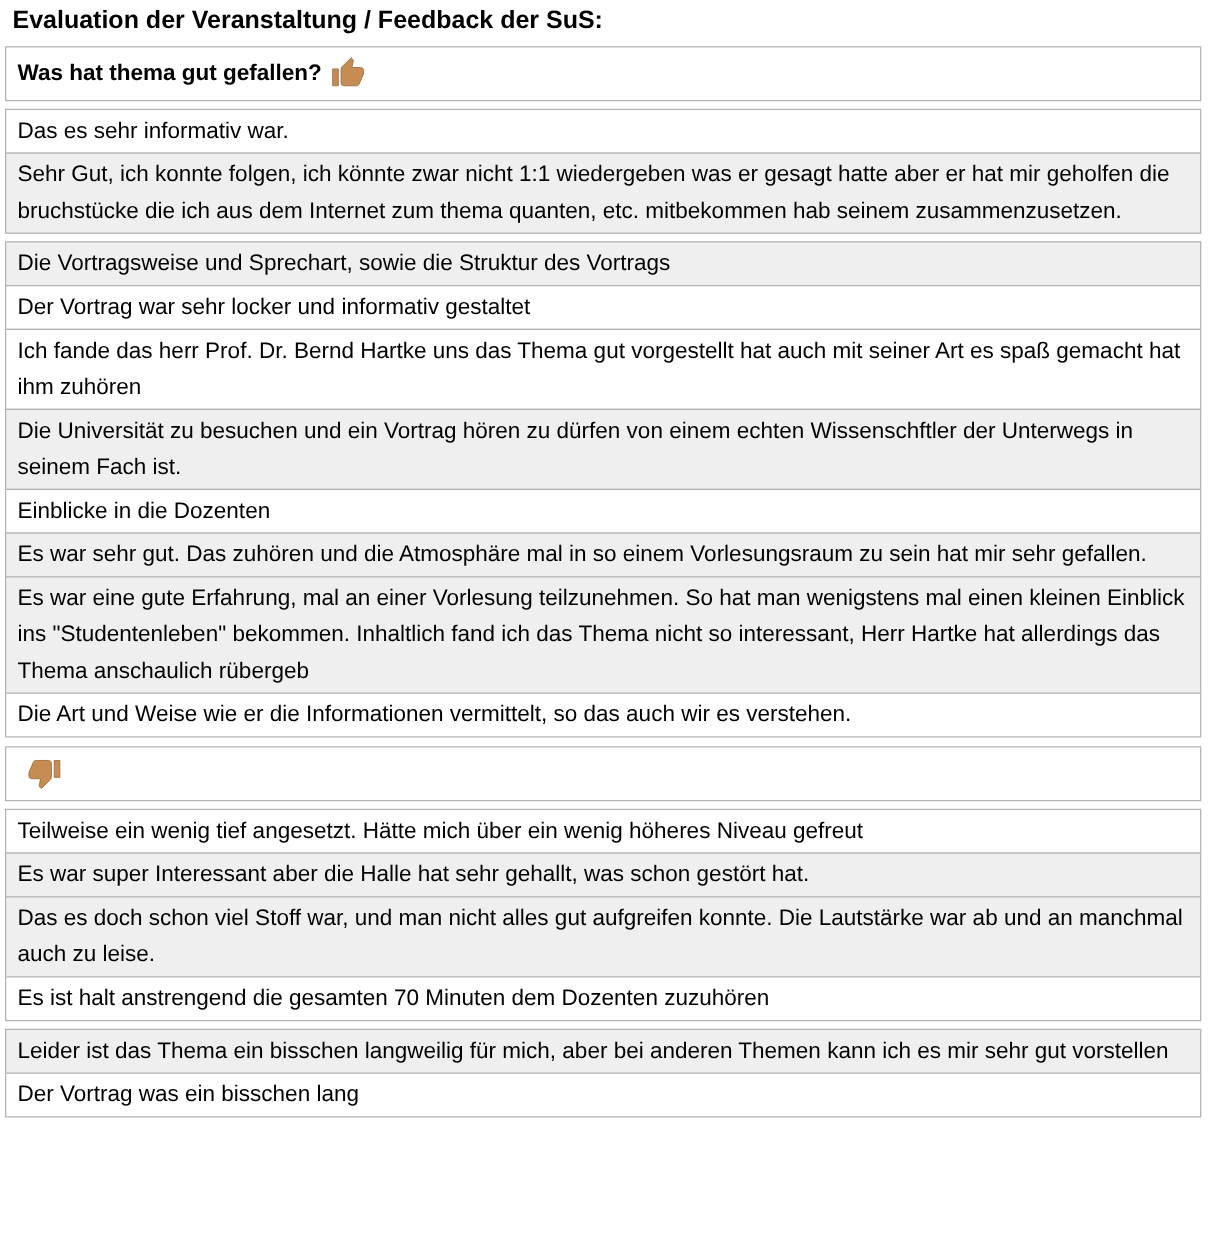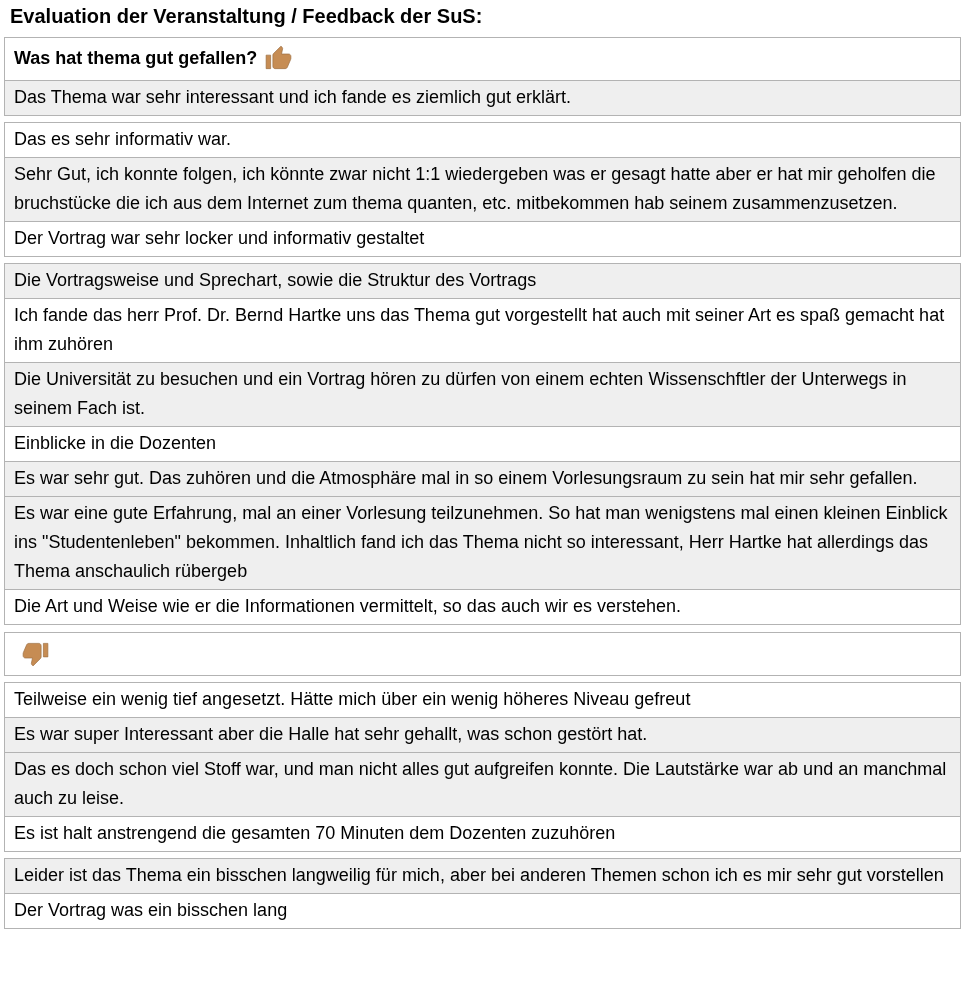--- a/index.html
+++ b/index.html
@@ -52,38 +52,35 @@
 <div class="doc">
   <h1 class="title">Evaluation der Veranstaltung / Feedback der SuS:</h1>
   <div id="sections-root">
   <section class="feedback-section">
     <div class="row header-row">
       <span class="header-label">Was hat thema gut gefallen?</span><span class="emoji-icon"><svg viewBox="0 0 24 24" width="27" height="27" aria-hidden="true">
               <path d="M1 21h4V9H1v12zm22-11c0-1.1-.9-2-2-2h-6.31l.95-4.57.03-.32c0-.41-.17-.79-.44-1.06L14.17 1 7.59 7.59C7.22 7.95 7 8.45 7 9v10c0 1.1.9 2 2 2h9c.83 0 1.54-.5 1.84-1.22l3.02-7.05c.09-.23.14-.47.14-.73v-2z" fill="#c68c53" stroke="#9a6b3e" stroke-width="0.6"></path>
             </svg></span>
     </div>
 
-  <div class="row shaded">
-    <span class="row-text">Das Thema war sehr interessant und ich fande es ziemlich gut erklärt.</span>
-  </div>
 
   <div class="row spacer">
     <span class="row-text">Das es sehr informativ war.</span>
   </div>
 
   <div class="row shaded">
     <span class="row-text">Sehr Gut, ich konnte folgen, ich könnte zwar nicht 1:1 wiedergeben was er gesagt hatte aber er hat mir geholfen die bruchstücke die ich aus dem Internet zum thema quanten, etc. mitbekommen hab seinem zusammenzusetzen.</span>
   </div>
 
+  <div class="row shaded spacer">
+    <span class="row-text">Die Vortragsweise und Sprechart, sowie die Struktur des Vortrags</span>
+  </div>
+
   <div class="row">
     <span class="row-text">Der Vortrag war sehr locker und informativ gestaltet</span>
-  </div>
-
-  <div class="row shaded spacer">
-    <span class="row-text">Die Vortragsweise und Sprechart, sowie die Struktur des Vortrags</span>
   </div>
 
   <div class="row">
     <span class="row-text">Ich fande das herr Prof. Dr. Bernd Hartke uns das Thema gut vorgestellt hat auch mit seiner Art es spaß gemacht hat ihm zuhören</span>
   </div>
 
   <div class="row shaded">
     <span class="row-text">Die Universität zu besuchen und ein Vortrag hören zu dürfen von einem echten Wissenschftler der Unterwegs in seinem Fach ist.</span>
   </div>
 
@@ -122,21 +119,21 @@
 
   <div class="row shaded">
     <span class="row-text">Das es doch schon viel Stoff war, und man nicht alles gut aufgreifen konnte. Die Lautstärke war ab und an manchmal auch zu leise.</span>
   </div>
 
   <div class="row">
     <span class="row-text">Es ist halt anstrengend die gesamten 70 Minuten dem Dozenten zuzuhören</span>
   </div>
 
   <div class="row shaded spacer">
-    <span class="row-text">Leider ist das Thema ein bisschen langweilig für mich, aber bei anderen Themen schon ich es mir sehr gut vorstellen</span>
+    <span class="row-text">Leider ist das Thema ein bisschen langweilig für mich, aber bei anderen Themen kann ich es mir sehr gut vorstellen</span>
   </div>
 
   <div class="row">
     <span class="row-text">Der Vortrag was ein bisschen lang</span>
   </div>
 </section>
 </div>
 </div>
 
 </body></html>

